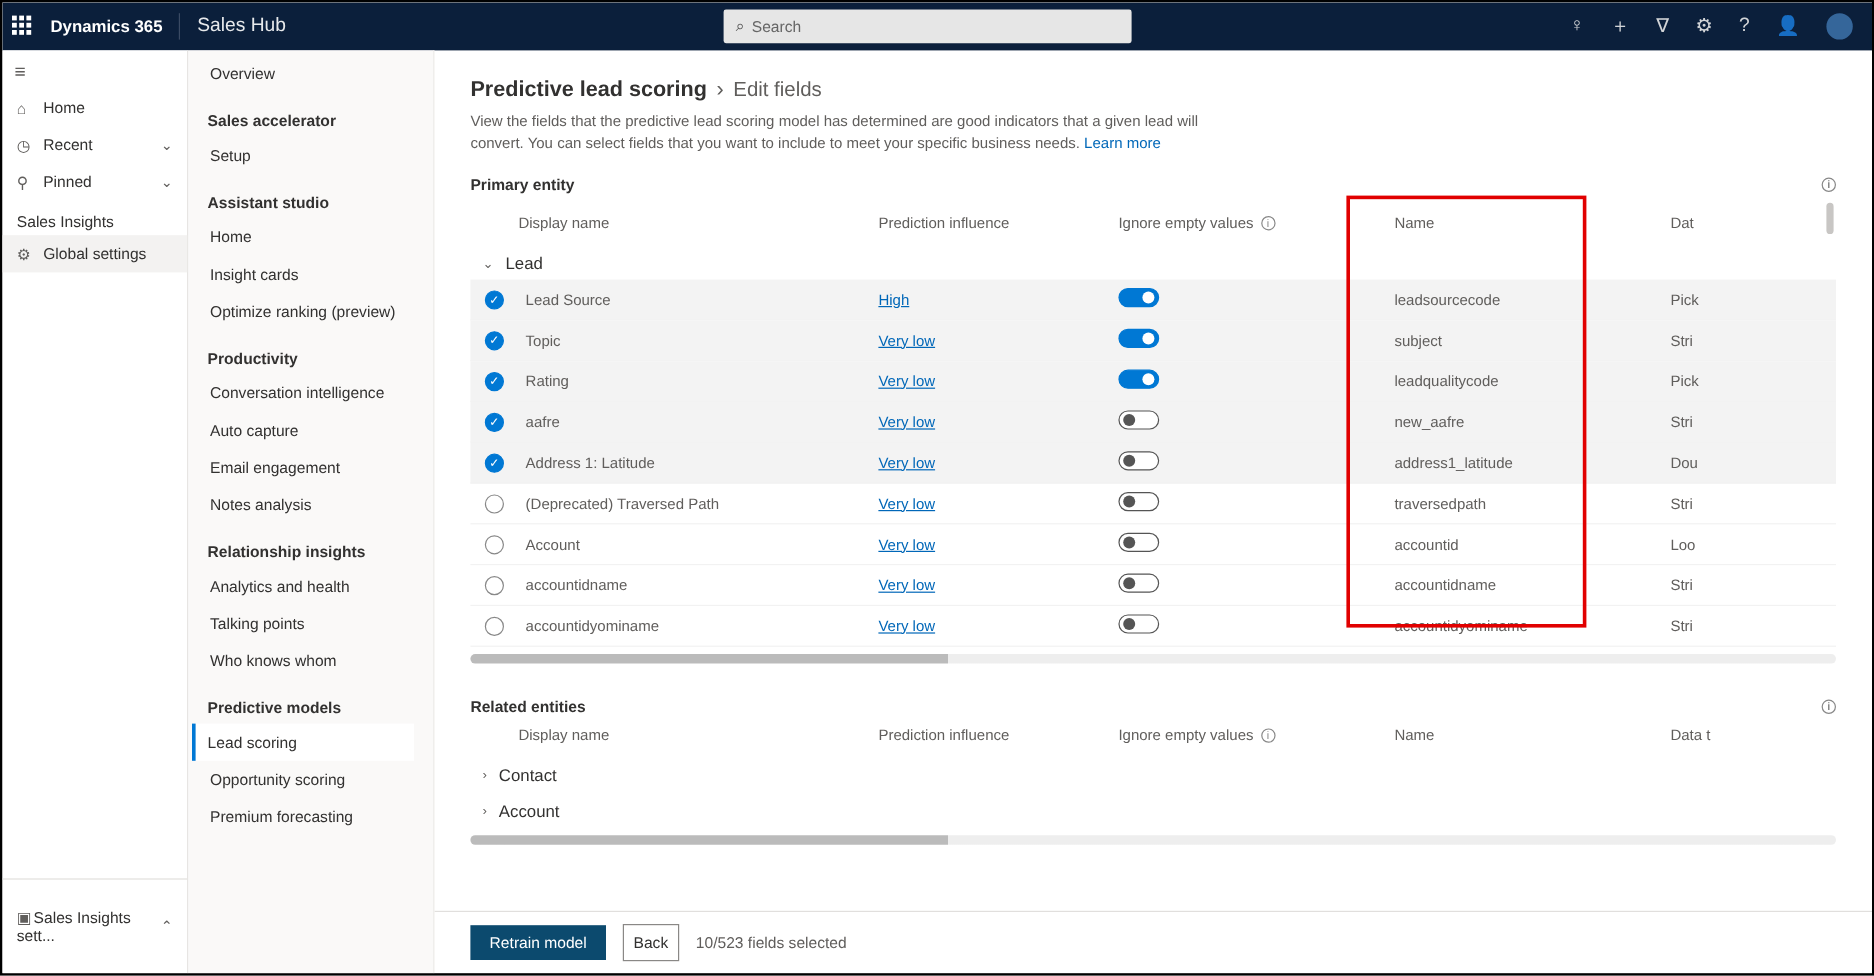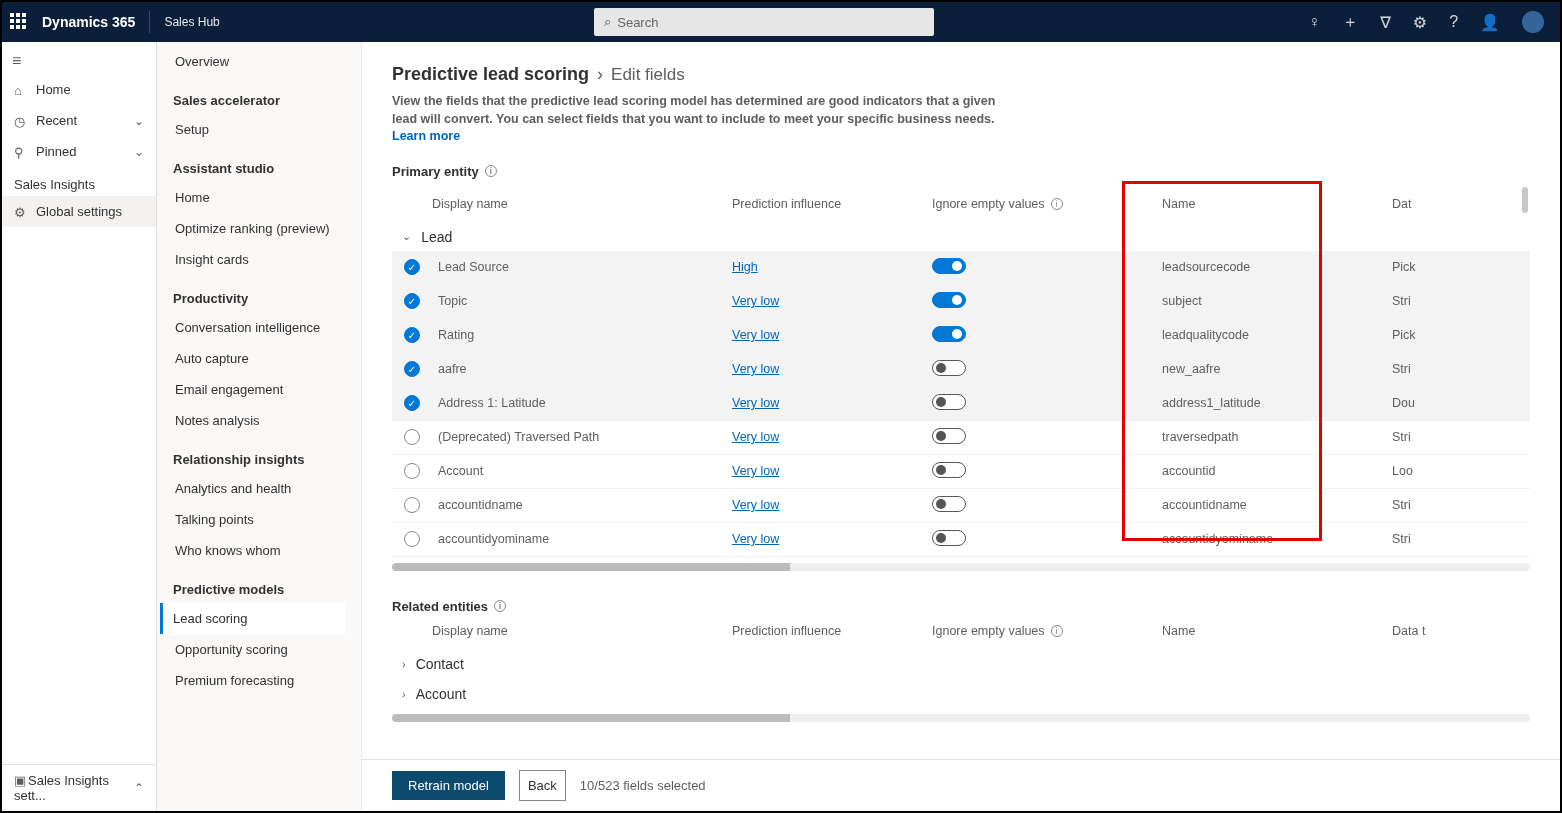--- a/index.html
+++ b/index.html
@@ -27,21 +27,21 @@
     flex-shrink: 0;
     gap: 14px;
   }
   .waffle {
     width: 18px; height: 18px;
     display: grid; grid-template-columns: repeat(3,4px); grid-template-rows: repeat(3,4px); gap:2px;
   }
   .waffle span { background:#fff; }
   .brand { font-weight:600; font-size:14px; }
   .divider-v { width:1px; height:22px; background:#3a4a63; }
-  .app-name { font-size:12px; opacity:.9; }
+  .app-name { font-size:16px; opacity:.9; }
   .searchbox {
     margin: 0 auto;
     background:#e6e6e6; height:28px; width:340px;
     display:flex; align-items:center; padding:0 10px; color:#555;
     border-radius:2px;
   }
   .top-icons { display:flex; gap:22px; align-items:center; color:#e8e8e8; padding-right:8px;}
   .top-icons span { cursor:pointer; font-size:16px; opacity:.9;}
   
   .body { display:flex; height: calc(100% - 40px); }
@@ -51,41 +51,41 @@
   }
   .hamburger { padding: 4px 10px; font-size:16px; color:#605e5c;}
   .nav1 .item {
     display:flex; align-items:center; gap:8px; padding:8px 12px; font-size:13px; color:#323130; cursor:pointer;
     justify-content:space-between;
   }
   .nav1 .item .lbl { display:flex; align-items:center; gap:8px;}
   .nav1 .section-title { padding:10px 12px 4px; font-size:13px; color:#323130; font-weight:400;}
   .nav1 .item.active { background:#f3f2f1;}
   .nav1 .footer-item {
-    margin-top:auto; border-top:1px solid #e1dfdd; padding:8px 12px;
+    margin-top:auto; border-top:1px solid #e1dfdd; padding:24px 12px;
     display:flex; justify-content:space-between; align-items:center;
   }
   .chev { font-size:12px; color:#605e5c;}
   .ico { width:14px; height:14px; display:inline-block; color:#605e5c;}
   .nav2 {
     width: 205px; background:#faf9f8; border-right:1px solid #edebe9;
     padding:4px 16px 0; overflow:hidden;
   }
   .nav2 .grp-head { font-weight:600; font-size:13px; padding:16px 0 6px; color:#323130;}
   .nav2 .link { padding:8px 2px; font-size:13px; color:#323130; cursor:pointer;}
   .nav2 .link.active { background:#fff; position:relative; border-left:3px solid #0078d4; padding-left:10px; margin-left:-13px;}
   .main { flex:1; display:flex; flex-direction:column; overflow:hidden;}
   .content { padding: 22px 30px 0; overflow:hidden; flex:1; display:flex; flex-direction:column;}
   .breadcrumb { font-size:18px; display:flex; align-items:center; gap:8px; color:#323130;}
   .breadcrumb .bc1 { font-weight:600;}
   .breadcrumb .sep { color:#605e5c;}
   .breadcrumb .bc2 { font-weight:400; color:#605e5c; font-size:17px;}
-  .desc { margin-top:8px; color:#605e5c; font-size:12.5px; max-width:620px; line-height:1.4;font-weight:bold;}
+  .desc { margin-top:8px; color:#605e5c; font-size:12.5px; max-width:620px; line-height:1.4;}
   .desc a { color:#0067b8; text-decoration:none;}
-  .section-label { margin-top:18px; font-weight:600; font-size:13px; display:flex; align-items:center; gap:6px;}
+  .section-label { margin-top:18px; font-weight:600; font-size:13px; display:flex; align-items:center; gap:6px;justify-content:space-between;}
   .info-ic { width:12px; height:12px; border:1px solid #888; border-radius:50%; display:inline-flex; align-items:center; justify-content:center; font-size:9px; color:#888;}
   .grid-wrap { margin-top:8px; position:relative;}
   .grid-head, .grid-row, .rel-row {
     display:grid;
     grid-template-columns: 40px 300px 200px 230px 230px 90px;
     align-items:center;
     font-size:12.5px;
   }
   .grid-head { color:#605e5c; padding:10px 0;}
   .grid-head div:nth-child(4){ display:flex; align-items:center; gap:6px;}
@@ -198,22 +198,22 @@
     </div>
   </div>
 
   <div class="nav2">
     <div class="link">Overview</div>
     <div id="nav2-groups">
         <div class="grp-head">Sales accelerator</div>
         <div class="link">Setup</div>
         <div class="grp-head">Assistant studio</div>
         <div class="link">Home</div>
+        <div class="link">Insight cards</div>
         <div class="link">Optimize ranking (preview)</div>
-        <div class="link">Insight cards</div>
         <div class="grp-head">Productivity</div>
         <div class="link">Conversation intelligence</div>
         <div class="link">Auto capture</div>
         <div class="link">Email engagement</div>
         <div class="link">Notes analysis</div>
         <div class="grp-head">Relationship insights</div>
         <div class="link">Analytics and health</div>
         <div class="link">Talking points</div>
         <div class="link">Who knows whom</div>
         <div class="grp-head">Predictive models</div>

